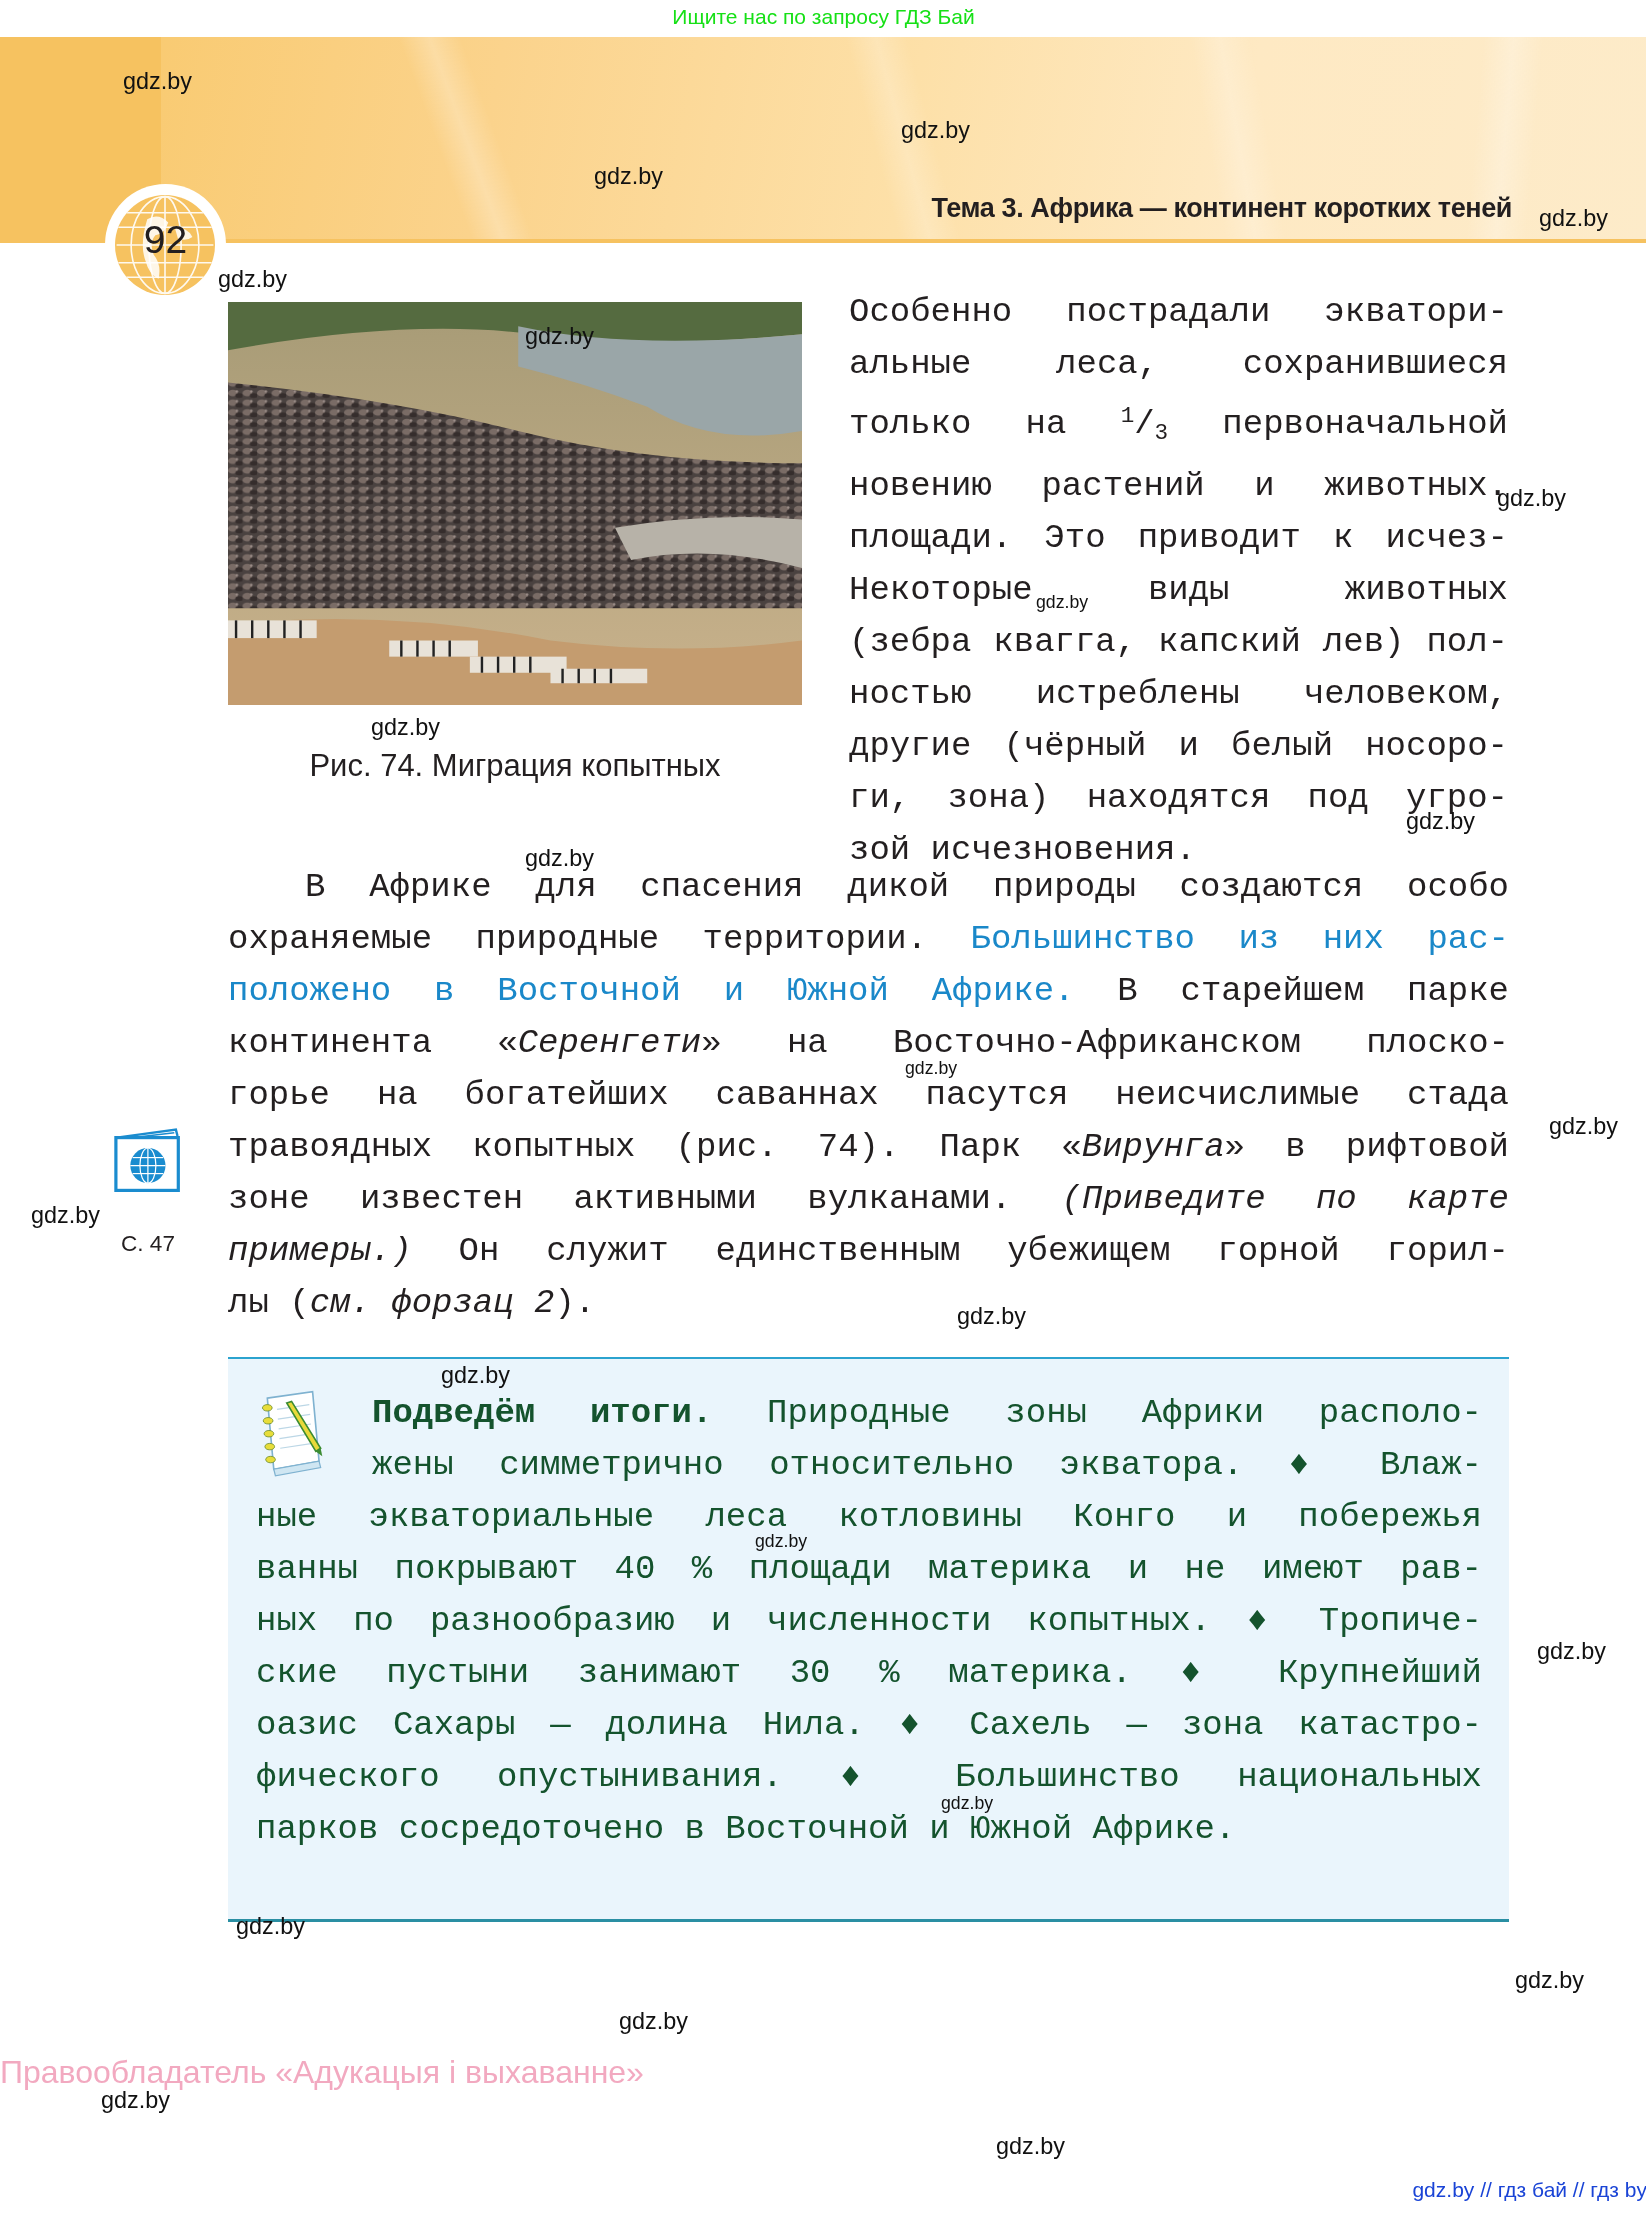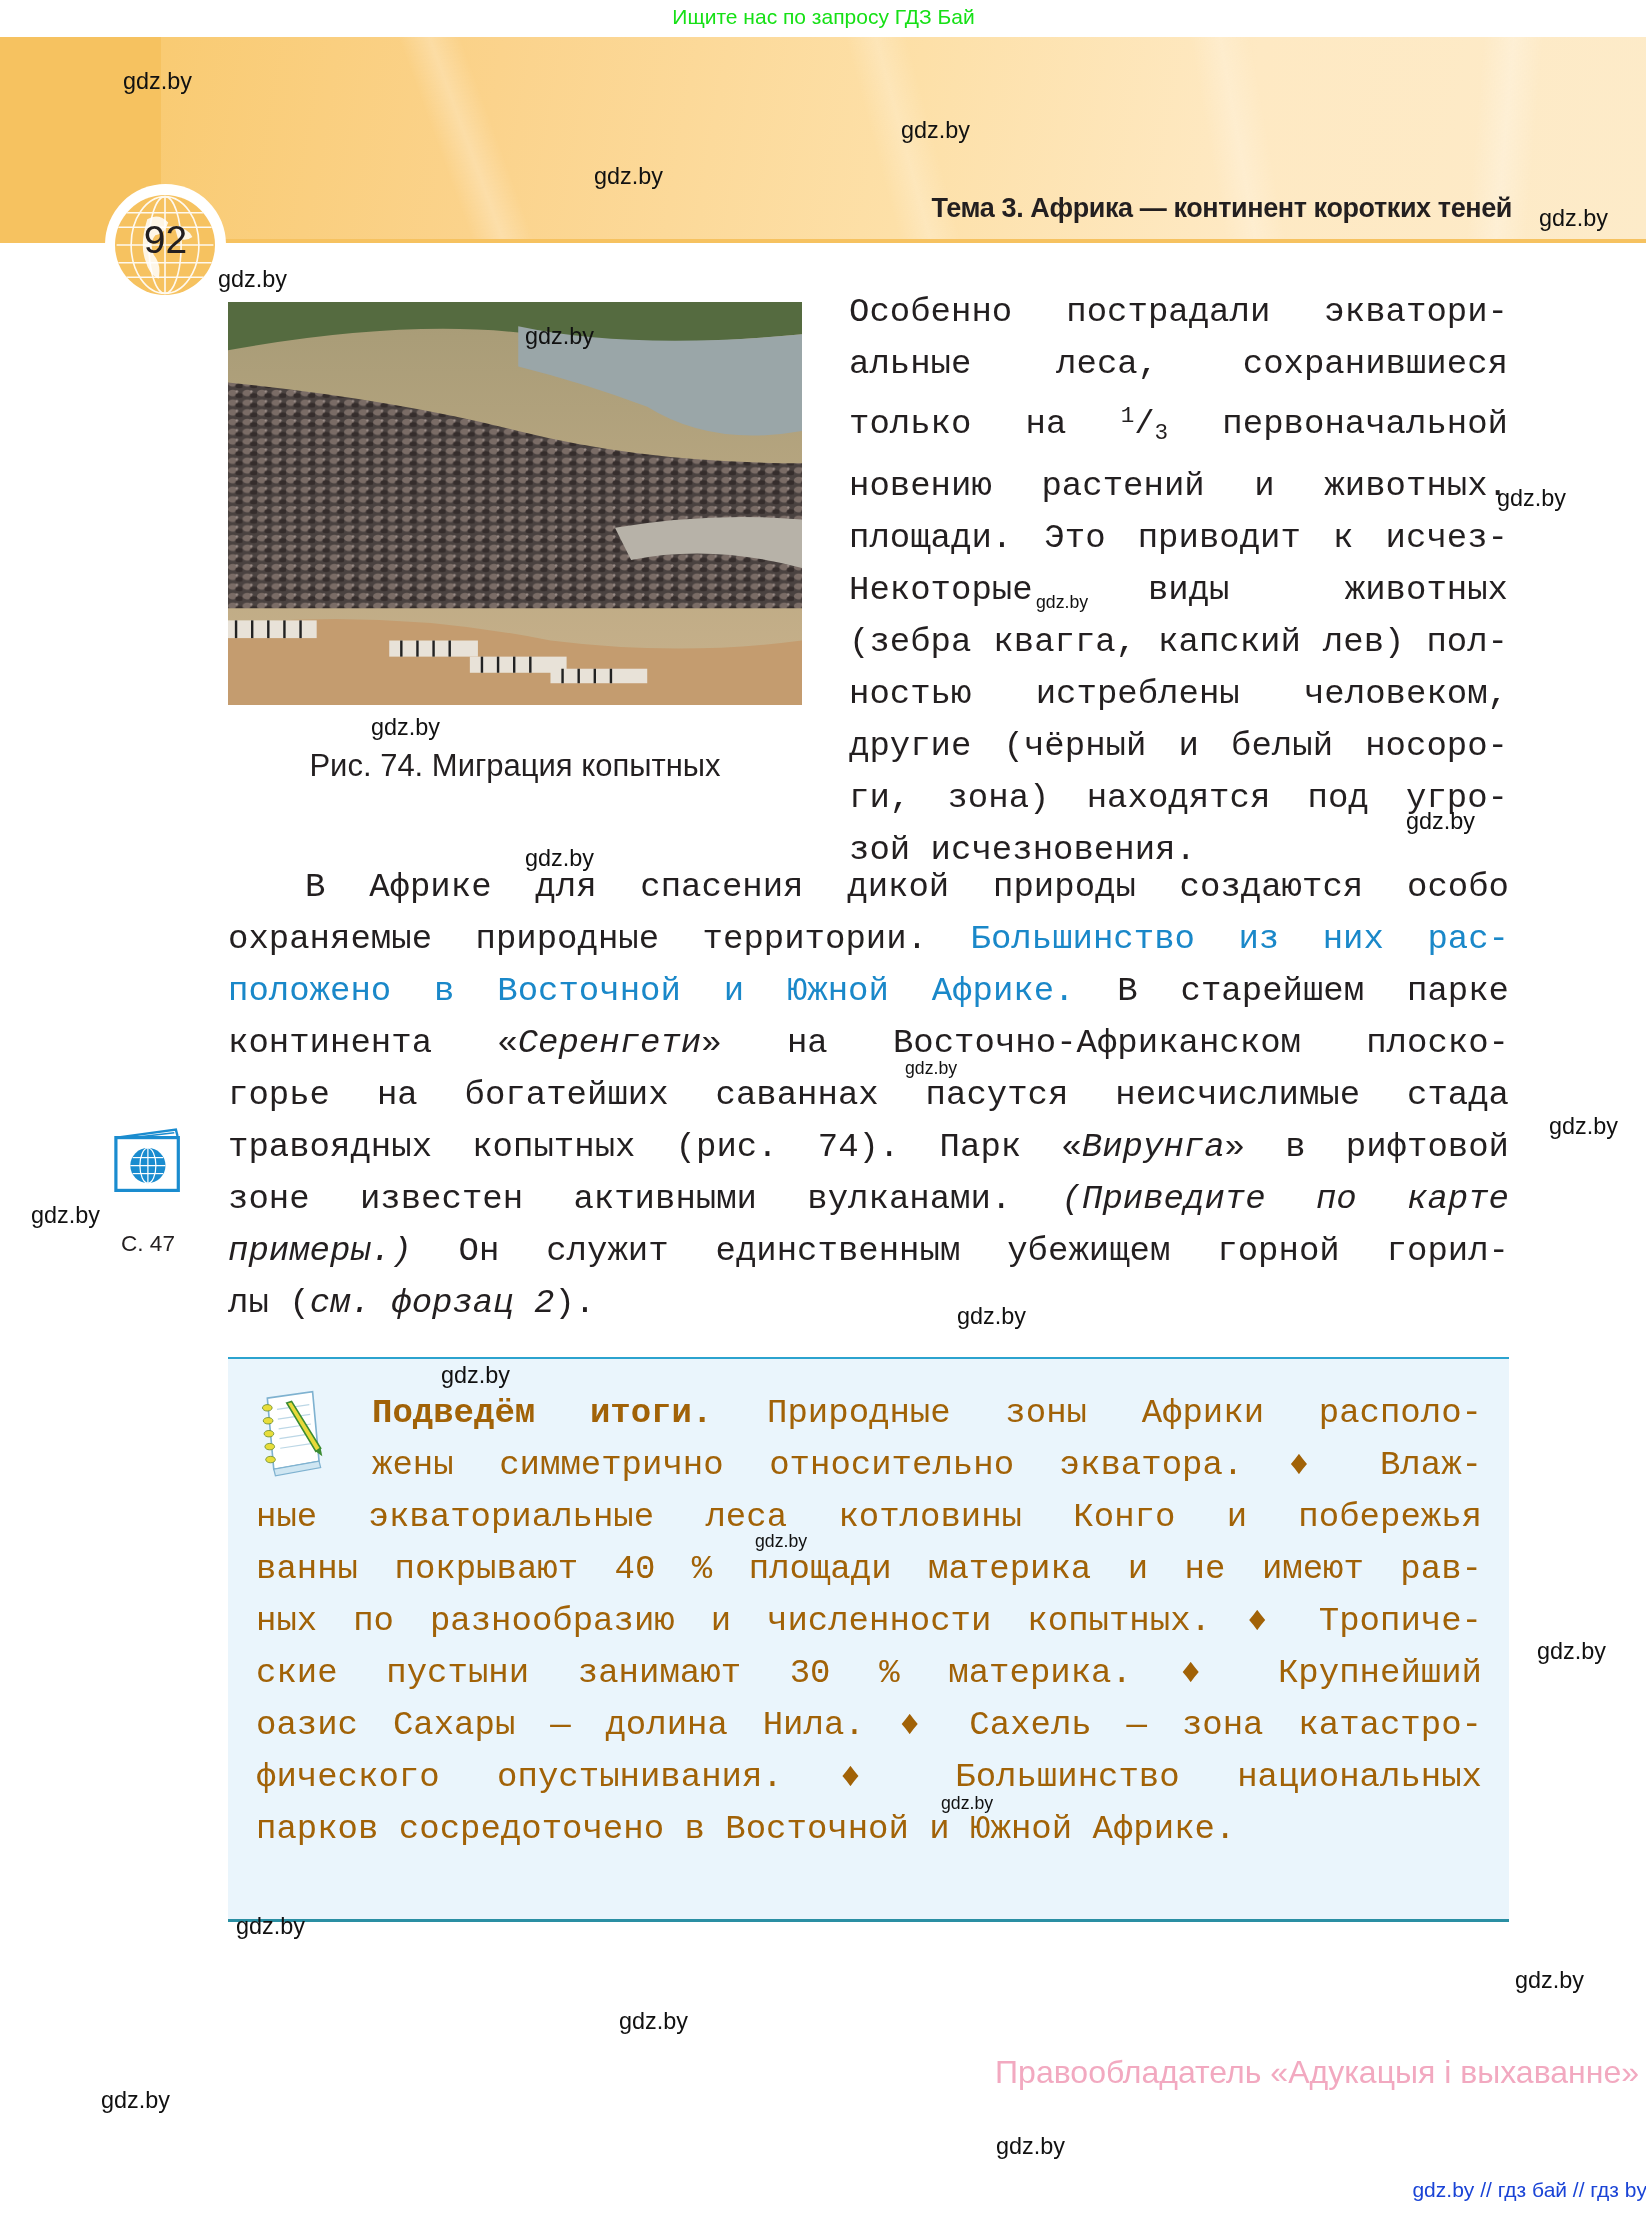--- a/index.html
+++ b/index.html
@@ -96,27 +96,27 @@
   
   .summary-box {
     left:228px; top:1357px; width:1281px; height:560px;
     background:#eaf5fc;
     border-top:2.4px solid #2ba3cf;
     border-bottom:3.2px solid #2a8fa3;
   }
   .summary-icon { left:256px; top:1390px; width:97px; height:89px; }
   .summary-text {
     left:256px; top:1387px; width:1226px;
-    font-size:34px; line-height:52px; color:#a16207;
+    font-size:34px; line-height:52px; color:#14532d;
   }
   .summary-text .indent { padding-left:116px; }
   .bold { font-weight:bold; }
 
   .copyright {
-    left:0; top:2054px; width:1639px; text-align:right;
+    left:0; top:2054px; width:1639px; text-align:left;
     font-family:"Liberation Sans", sans-serif; font-size:32px; color:#f2a9c0;
   }
   .bottom-links {
     left:0; top:2178px; width:1647px; text-align:right;
     font-family:"Liberation Sans", sans-serif; font-size:21px; color:#1a44d6;
   }
 </style>
 </head>
 <body>
 

